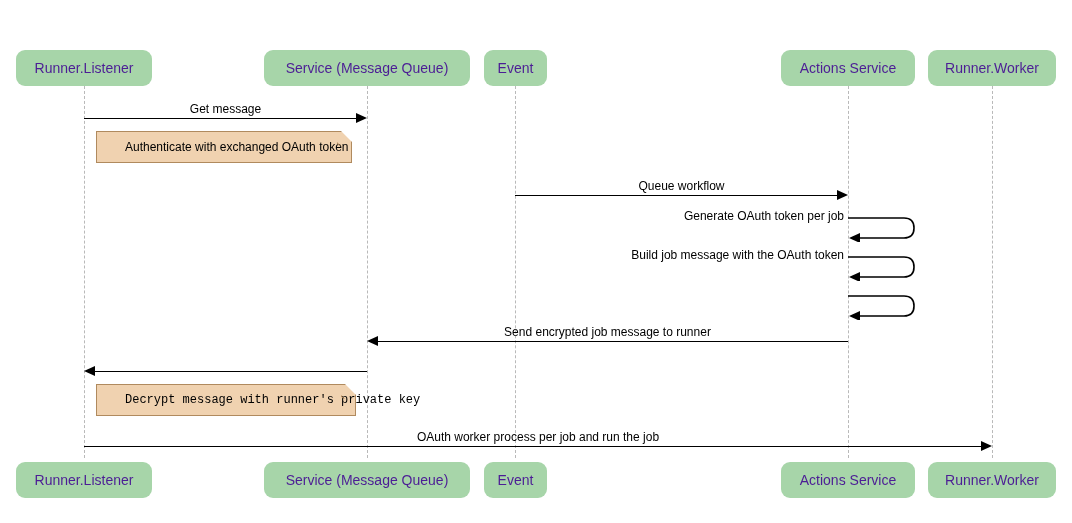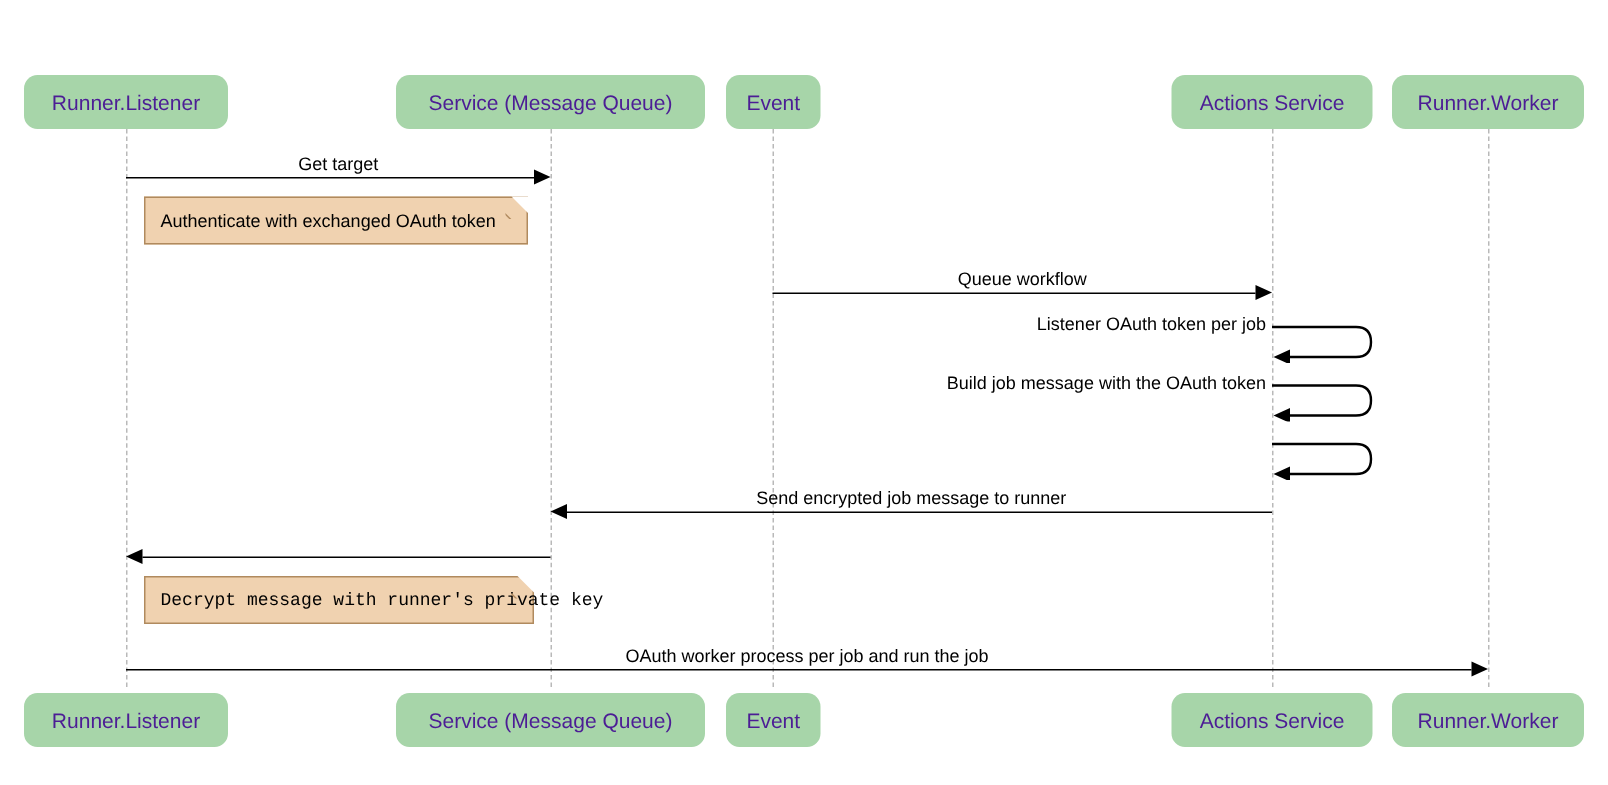--- a/index.html
+++ b/index.html
@@ -77,21 +77,21 @@
   }
   .note {
     position: absolute;
     box-sizing: border-box;
     background: #f0d2b0;
     border: 1px solid #b08a5e;
     font-size: 12px;
     color: #000000;
     display: flex;
     align-items: center;
-    padding-left: 10px;
+    padding-left: 28px;
     white-space: nowrap;
     height: 32px;
   }
   .note-fold {
     position: absolute;
     right: -1px;
     top: -1px;
     width: 0; height: 0;
     border-left: 11px solid transparent;
     border-top: 11px solid #ffffff;
@@ -141,35 +141,35 @@
   <div class="participant" style="left:484px; top:50px; width:63px;">
     <span>Event</span>
   </div>
   <div class="participant" style="left:781px; top:50px; width:134px;">
     <span>Actions Service</span>
   </div>
   <div class="participant" style="left:928px; top:50px; width:128px;">
     <span>Runner.Worker</span>
   </div>
 
-  <div class="msg-label" style="left:84px; top:102px; width:283px;">Get target</div>
+  <div class="msg-label" style="left:84px; top:102px; width:283px;">Get message</div>
   <div class="msg-line" style="left:84px; top:118px; width:272px;"></div>
   <div class="arrowhead arrow-right" style="left:356px; top:113px;"></div>
 
   <div class="note" style="left:96px; top:131px; width:256px;">
     <span>Authenticate with exchanged OAuth token</span>
     <span class="note-fold"></span>
     <span class="note-fold-edge"></span>
   </div>
 
   <div class="msg-label" style="left:515px; top:179px; width:333px;">Queue workflow</div>
   <div class="msg-line" style="left:515px; top:195px; width:322px;"></div>
   <div class="arrowhead arrow-right" style="left:837px; top:190px;"></div>
 
-  <div class="msg-label" style="left:648px; top:209px; width:196px; text-align:right;">Listener OAuth token per job</div>
+  <div class="msg-label" style="left:648px; top:209px; width:196px; text-align:right;">Generate OAuth token per job</div>
   <div class="selfloop" style="left:848px; top:216px;">
     <svg width="80" height="26" viewBox="0 0 80 26">
       <path d="M 0 2 L 56 2 Q 66 2 66 12 Q 66 22 56 22 L 8 22" fill="none" stroke="#000000" stroke-width="1.6"></path>
       <polygon points="12,17 1,22 12,27" fill="#000000"></polygon>
     </svg>
   </div>
 
   <div class="msg-label" style="left:584px; top:248px; width:260px; text-align:right;">Build job message with the OAuth token</div>
   <div class="selfloop" style="left:848px; top:255px;">
     <svg width="80" height="26" viewBox="0 0 80 26">

